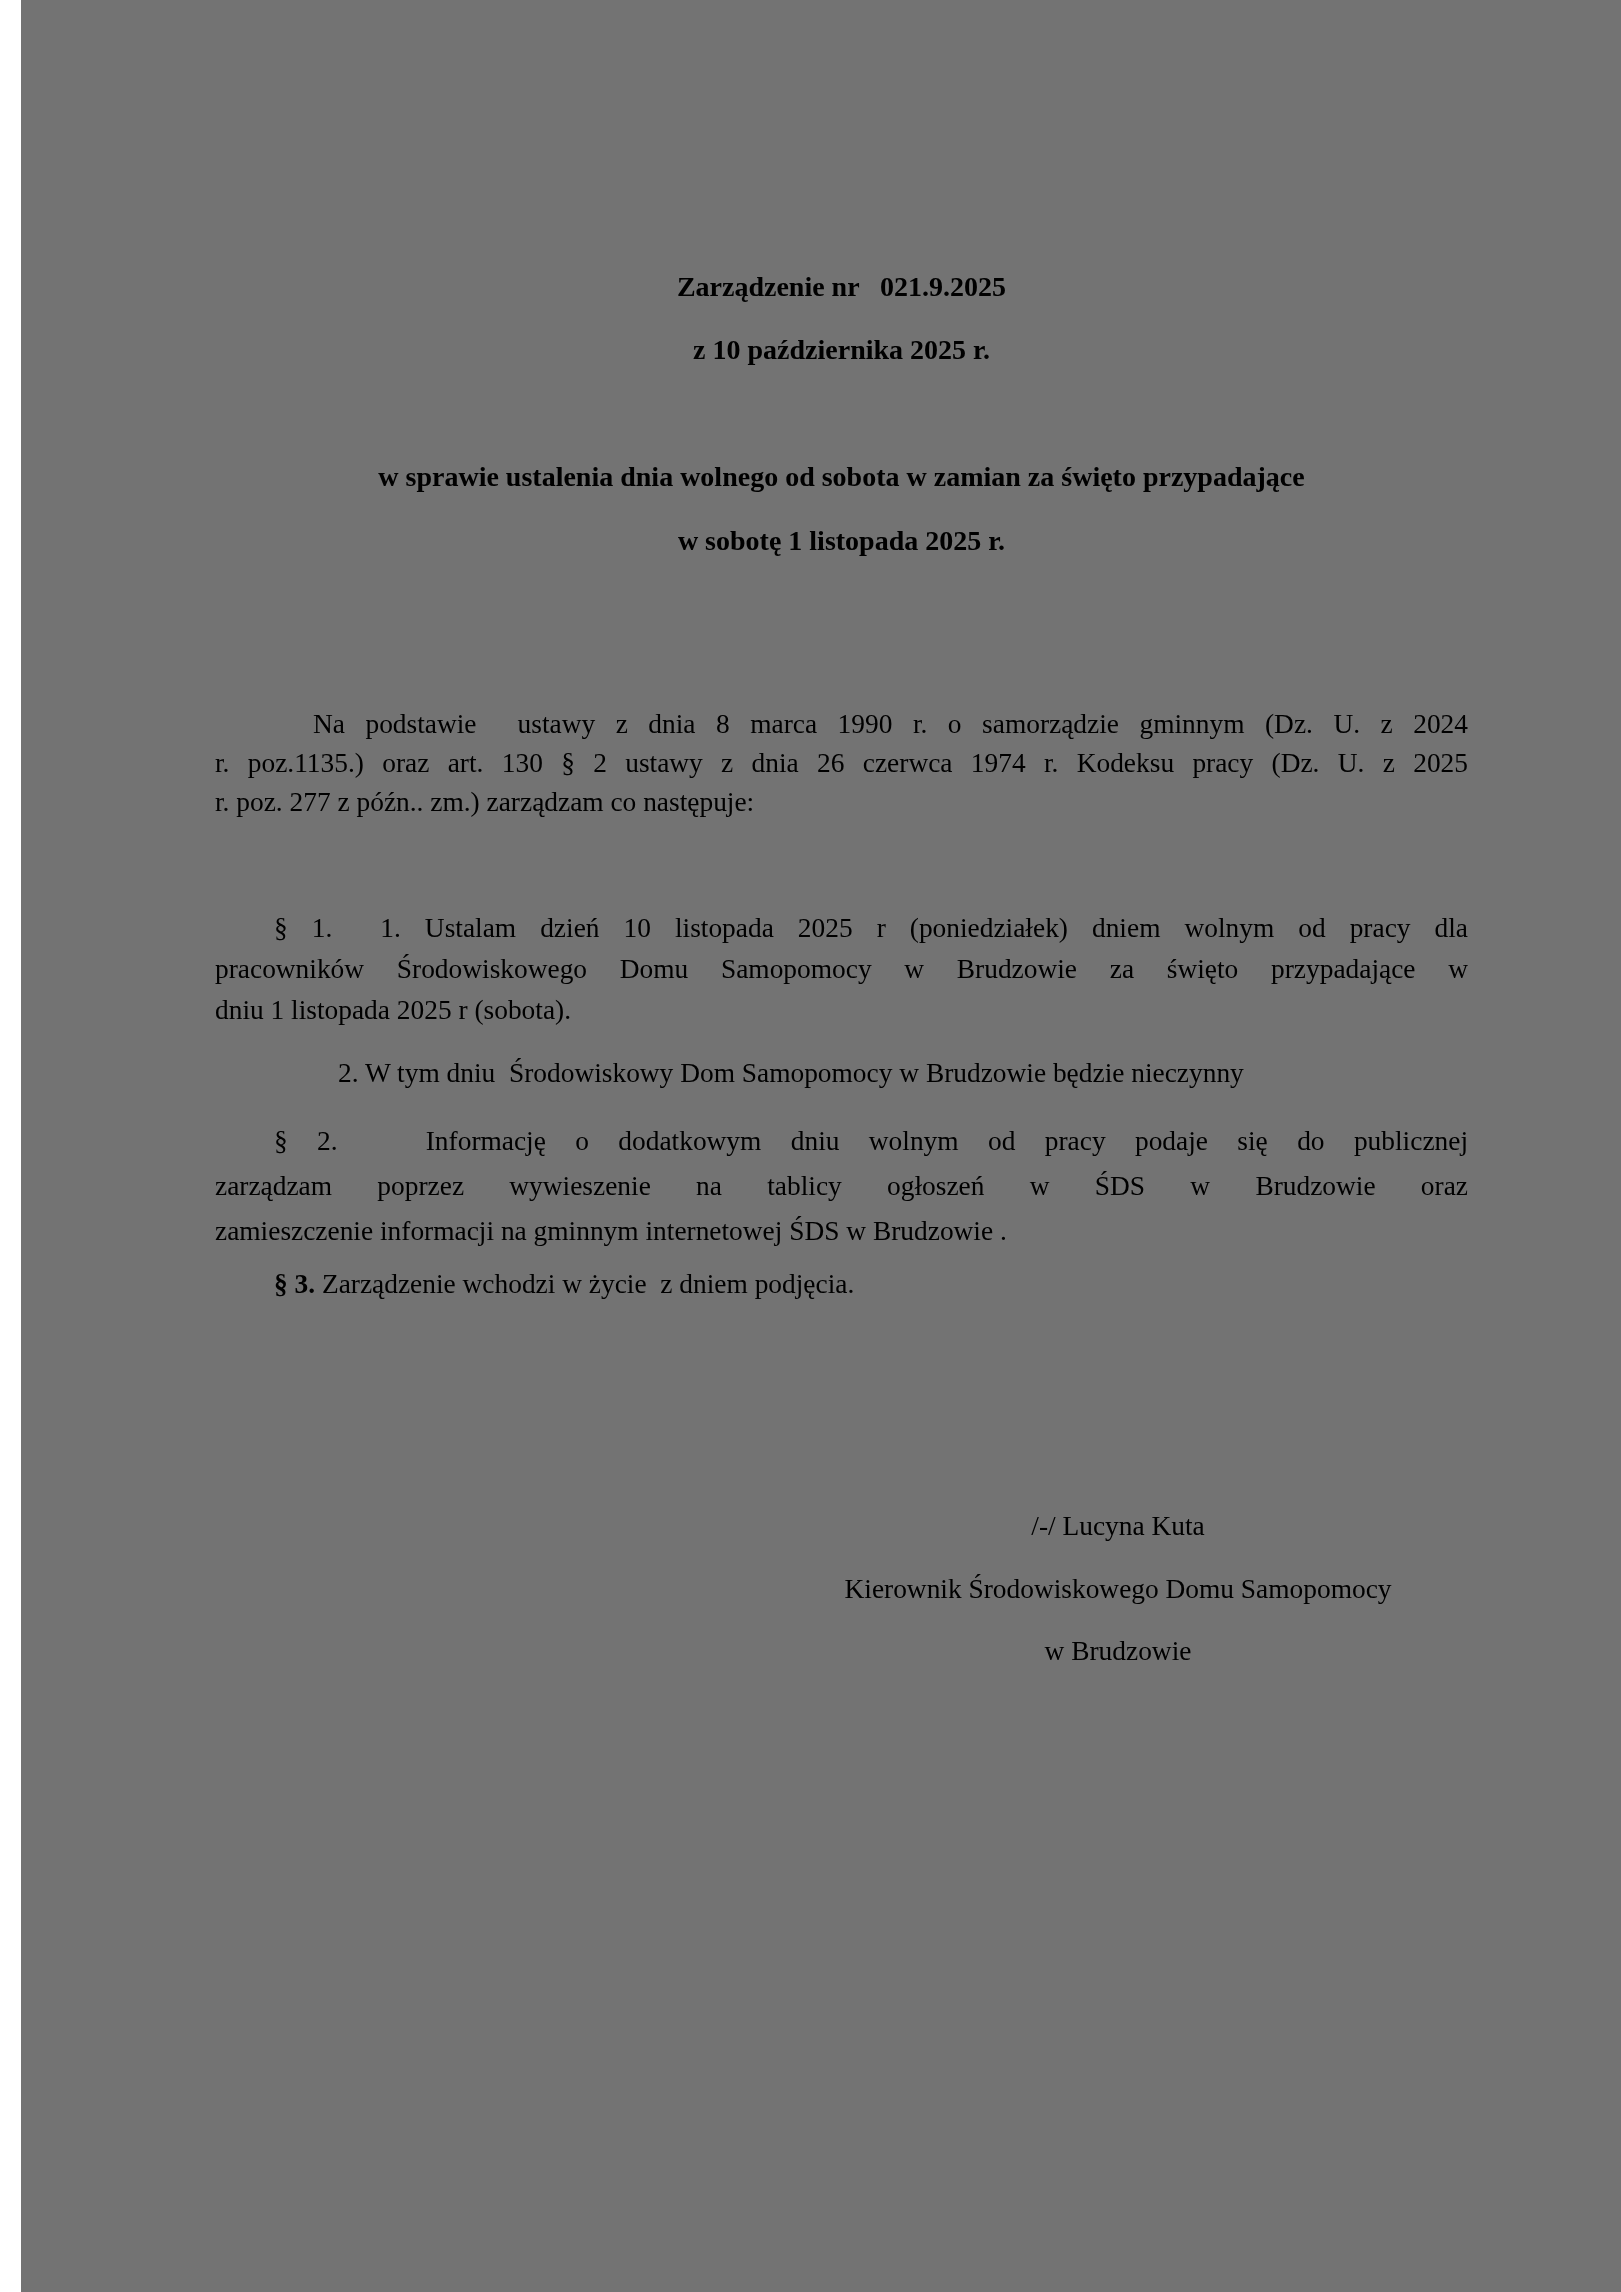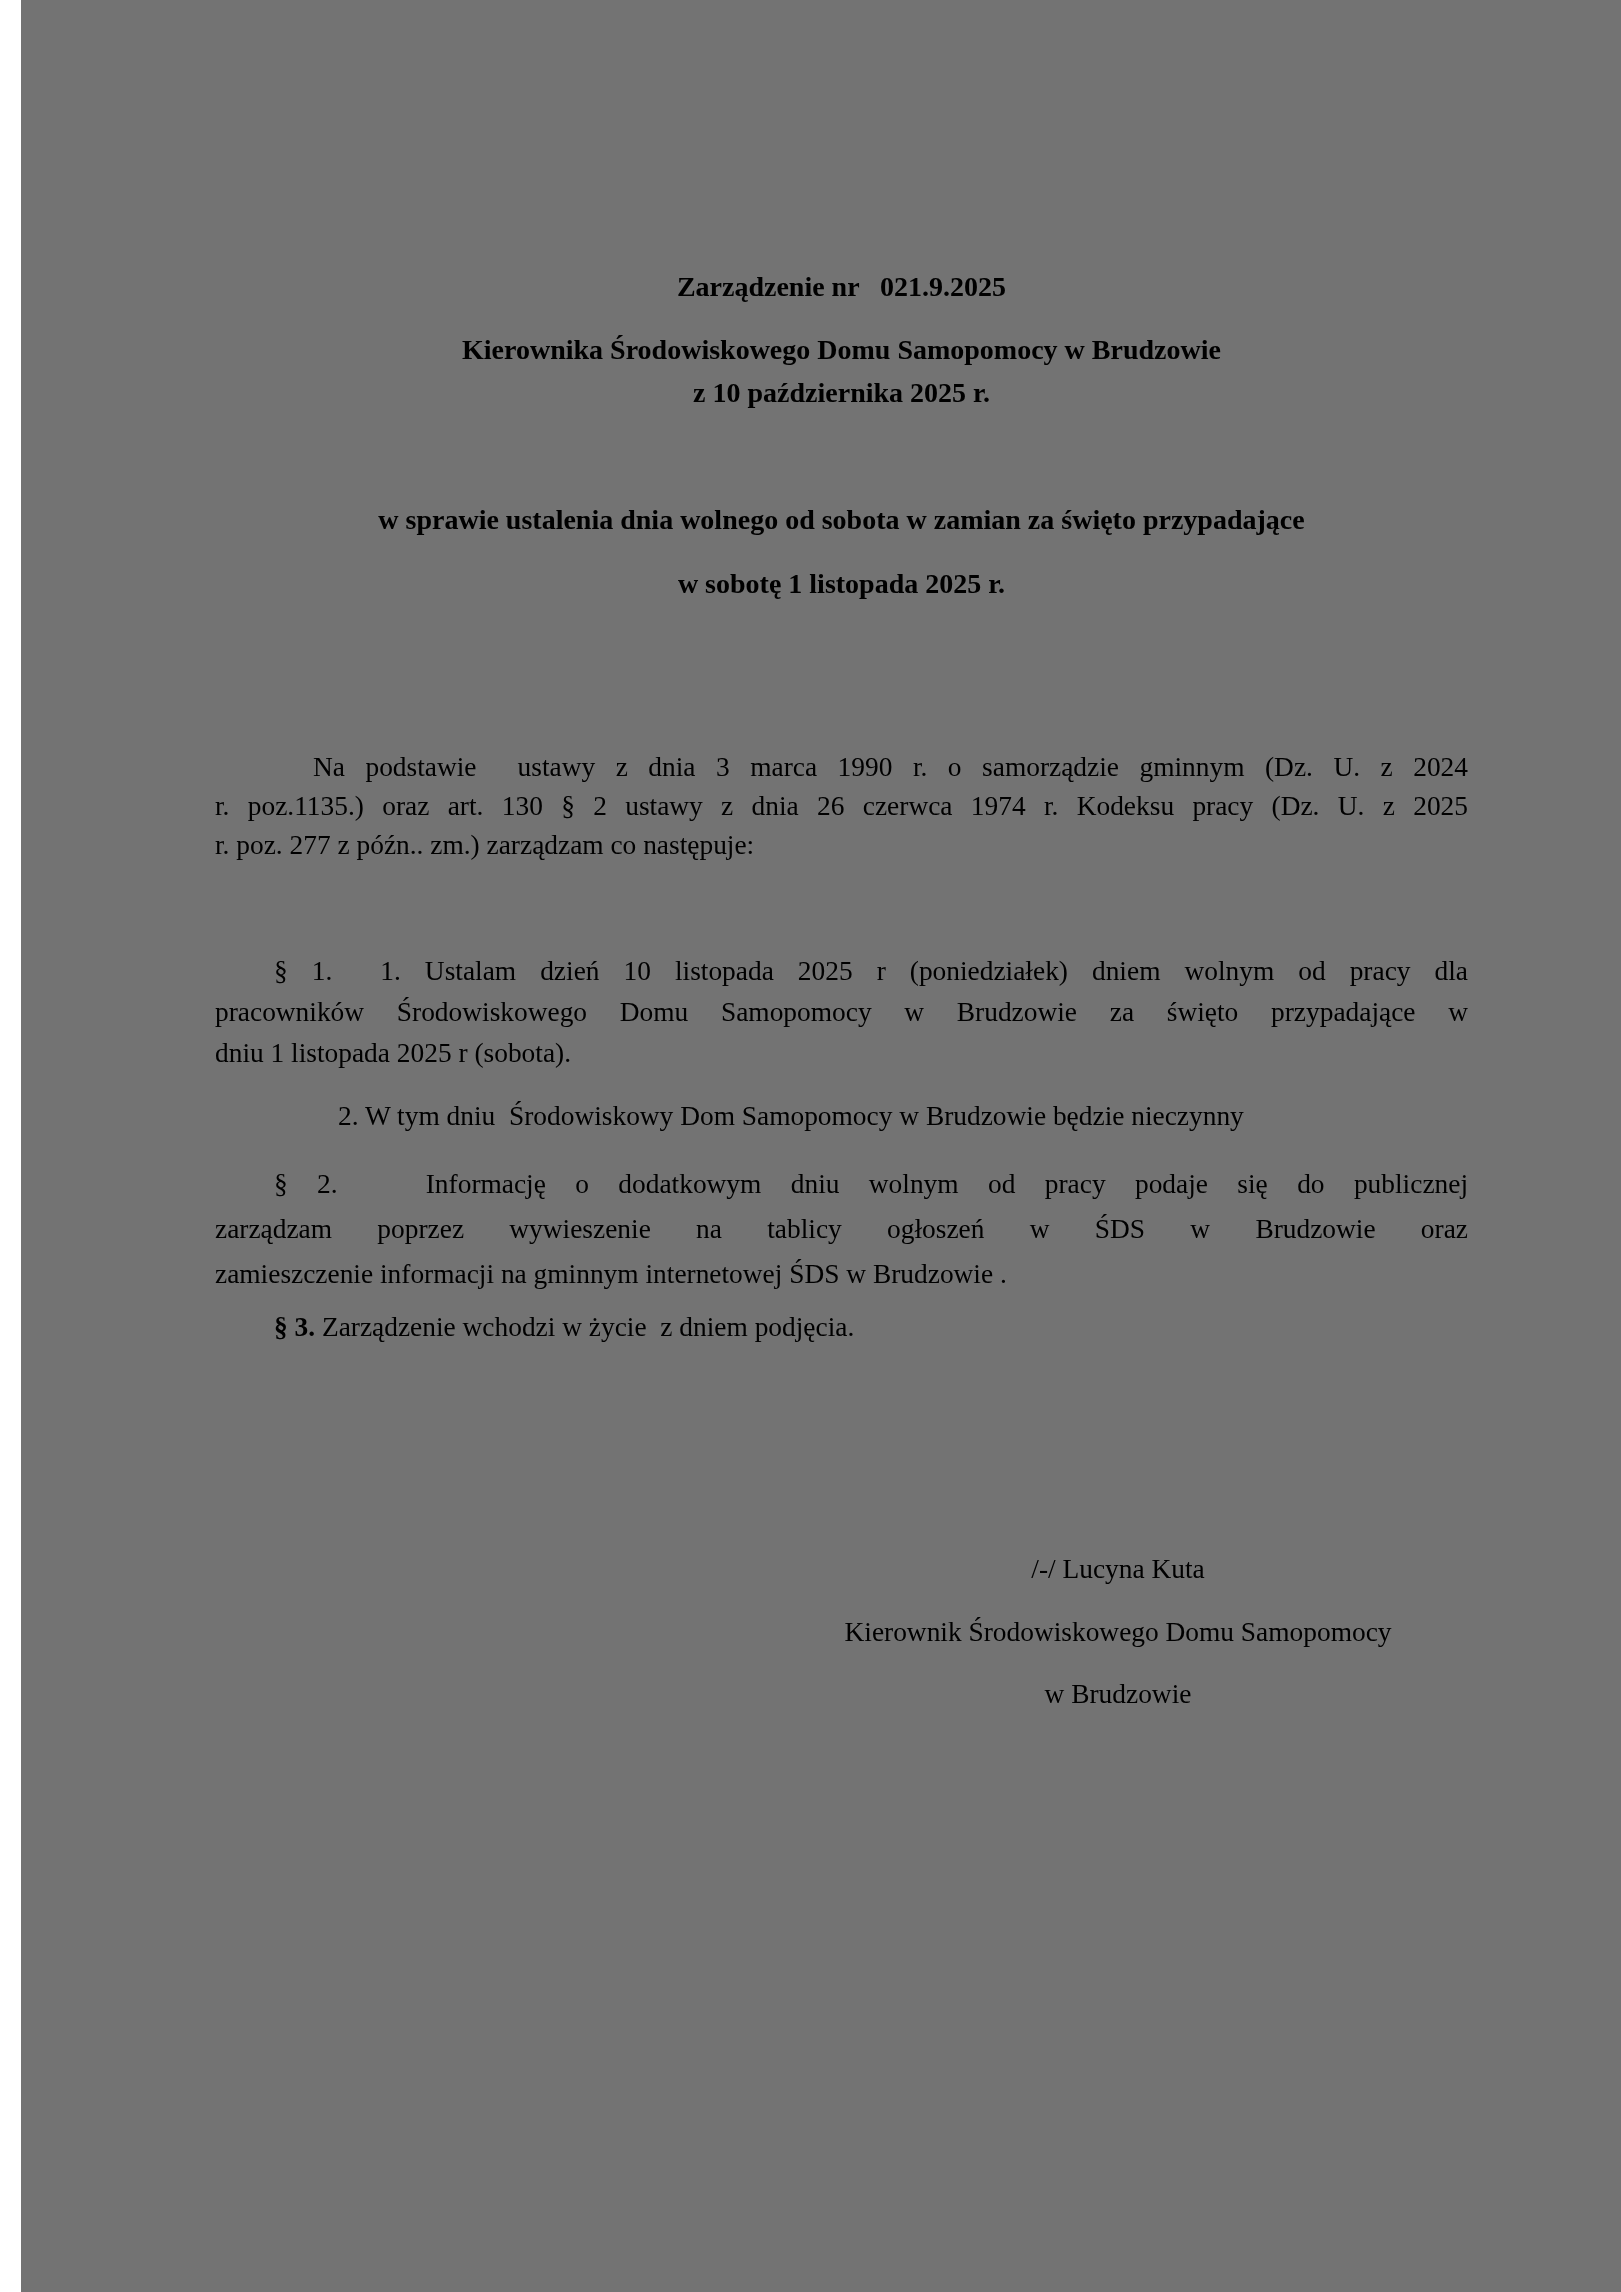--- a/index.html
+++ b/index.html
@@ -51,28 +51,27 @@
     line-height: 43px;
   }
   .signature .sig-line { margin-bottom: 19.6px; }
 </style>
 </head>
 <body>
 
 <div class="page">
 
   <div class="heading heading-first ws">Zarządzenie nr   021.9.2025</div>
-  <div class="heading">Kierownika Środowiskowego Domu Samopomocy w Brudzowie</div>
   <div class="heading">z 10 października 2025 r.</div>
 
   <div class="heading subject-1">w sprawie ustalenia dnia wolnego od sobota w zamian za święto przypadające</div>
   <div class="heading subject-2">w sobotę 1 listopada 2025 r.</div>
 
   <div class="para legal-basis">
-    <div class="jline indent-100 ws">Na podstawie  ustawy z dnia 3 marca 1990 r. o samorządzie gminnym (Dz. U. z 2024</div>
+    <div class="jline indent-100 ws">Na podstawie  ustawy z dnia 8 marca 1990 r. o samorządzie gminnym (Dz. U. z 2024</div>
     <div class="jline">r. poz.1135.) oraz art. 130 § 2 ustawy z dnia 26 czerwca 1974 r. Kodeksu pracy (Dz. U. z 2025</div>
     <div class="lastline">r. poz. 277 z późn.. zm.) zarządzam co następuje:</div>
   </div>
 
   <div class="para section-1">
     <div class="jline indent-60 ws">§ 1.  1. Ustalam dzień 10 listopada 2025 r (poniedziałek) dniem wolnym od pracy dla</div>
     <div class="jline">pracowników Środowiskowego Domu Samopomocy w Brudzowie za święto przypadające w</div>
     <div class="lastline">dniu 1 listopada 2025 r (sobota).</div>
   </div>
 

